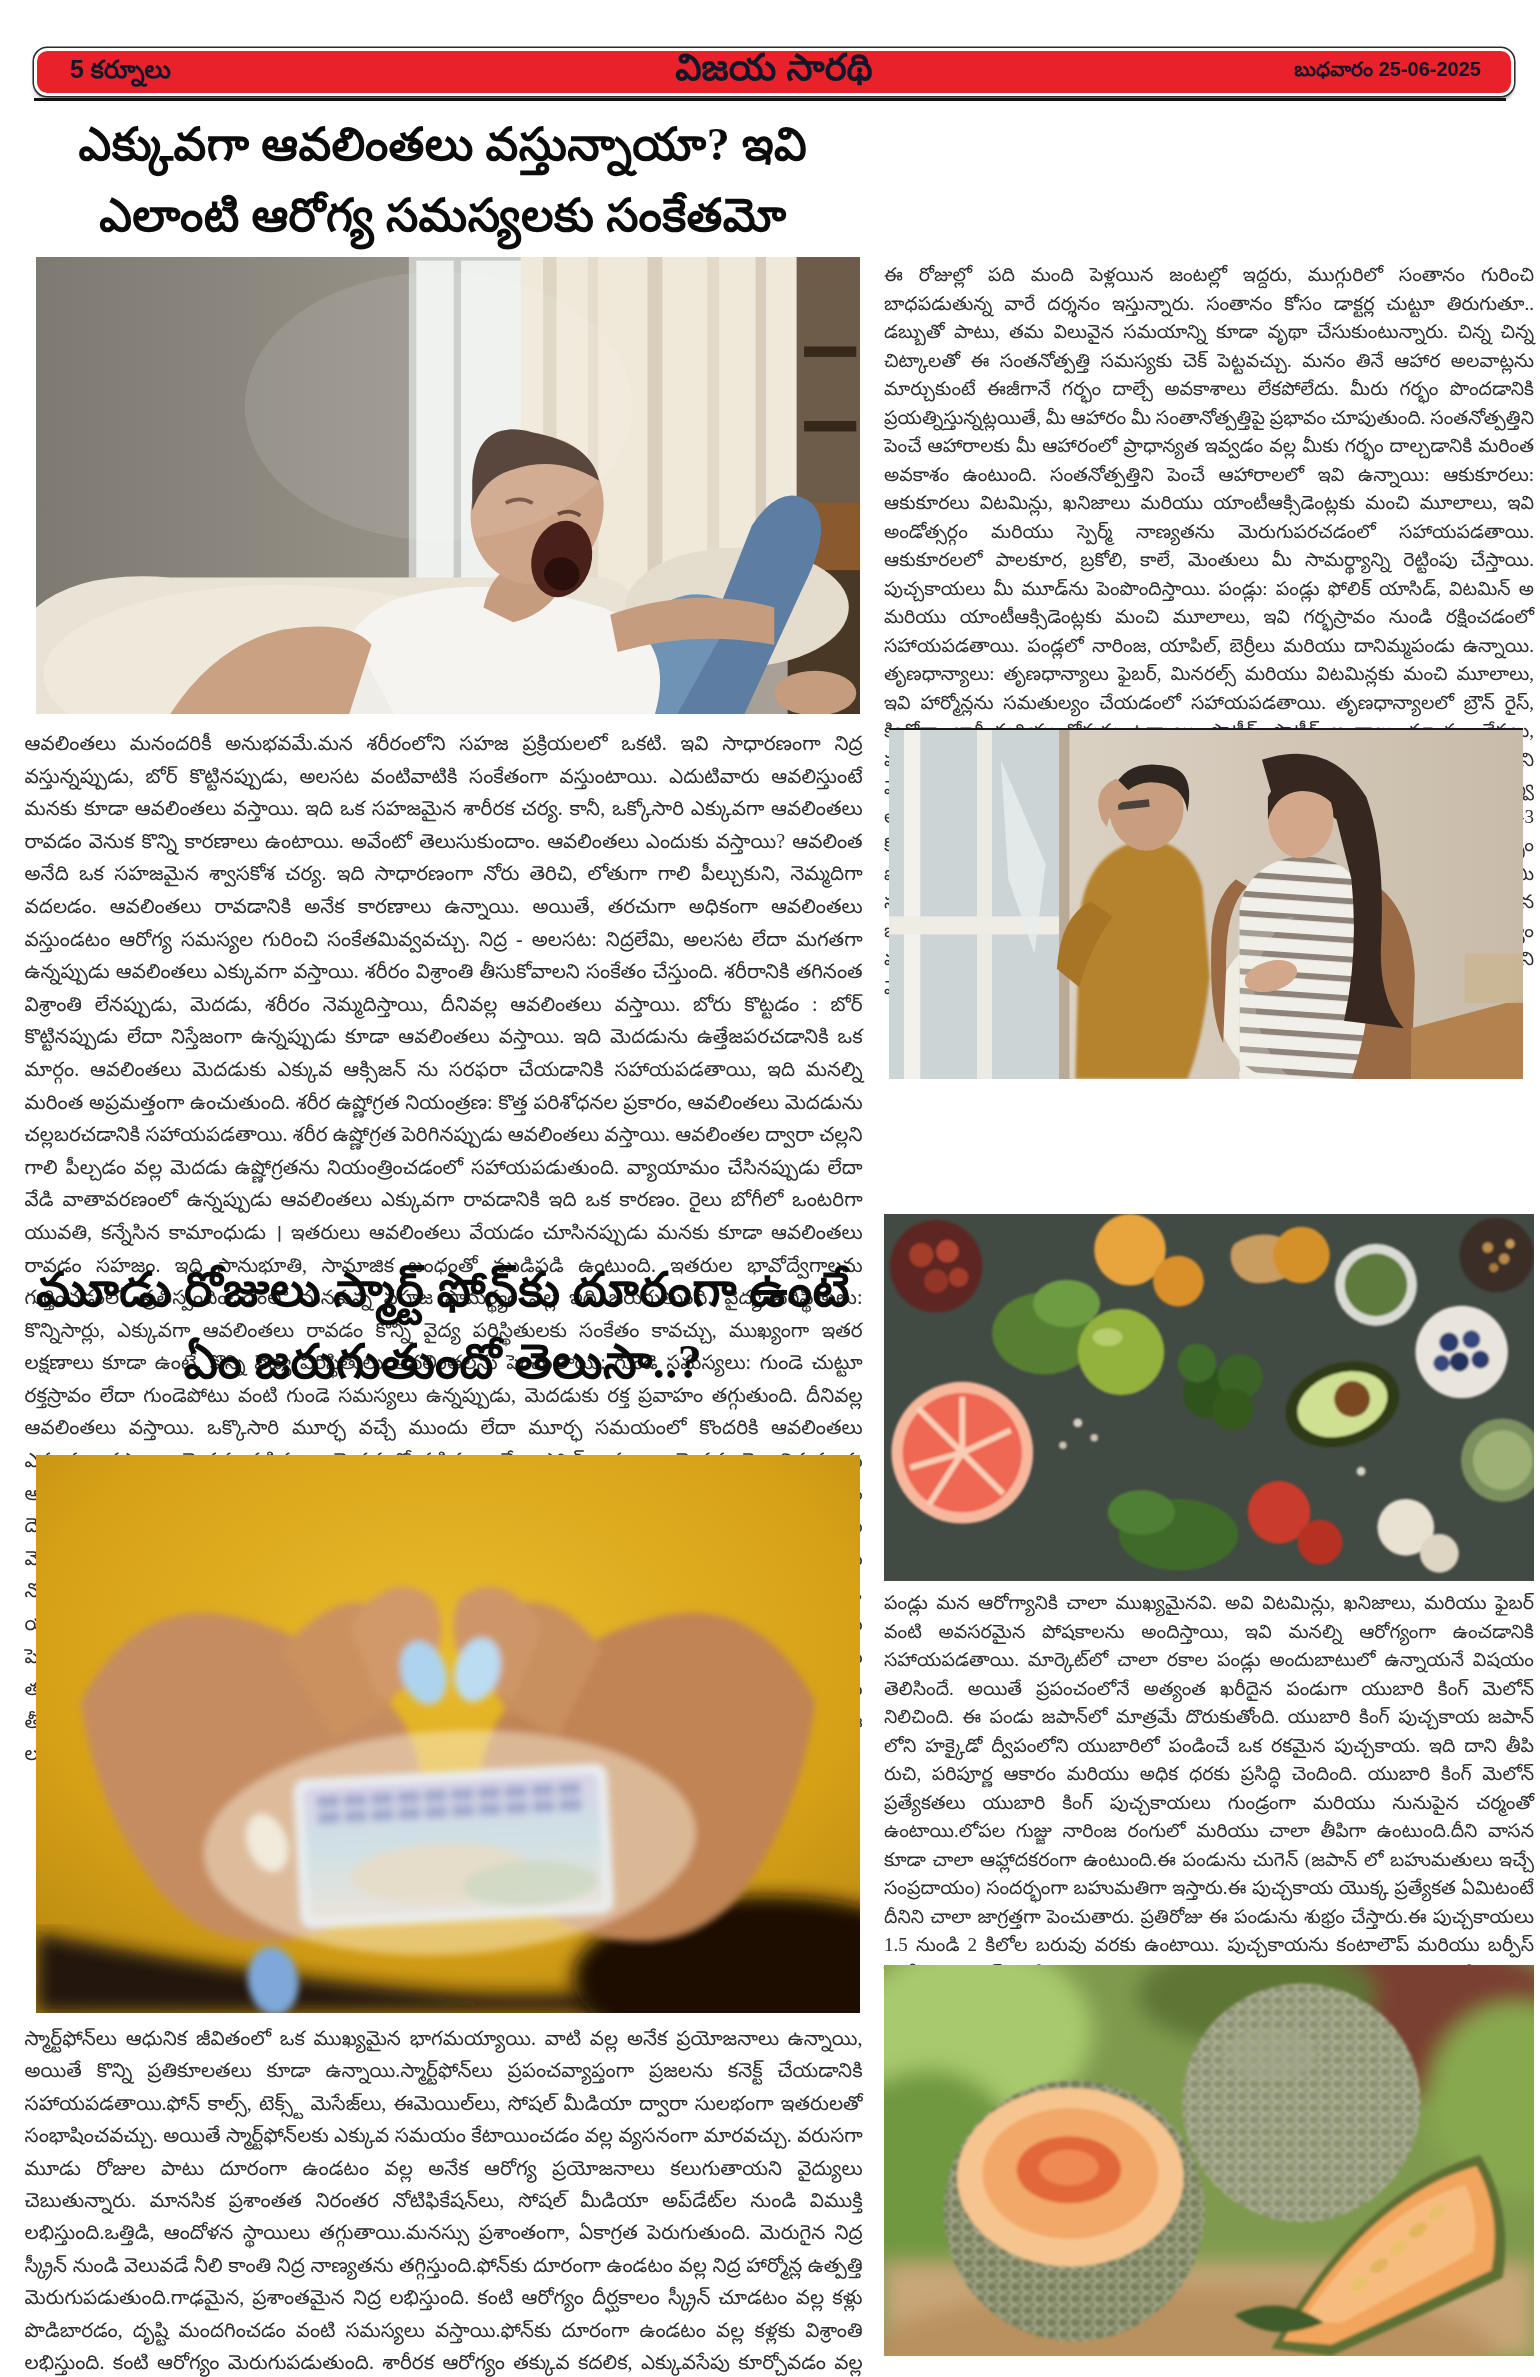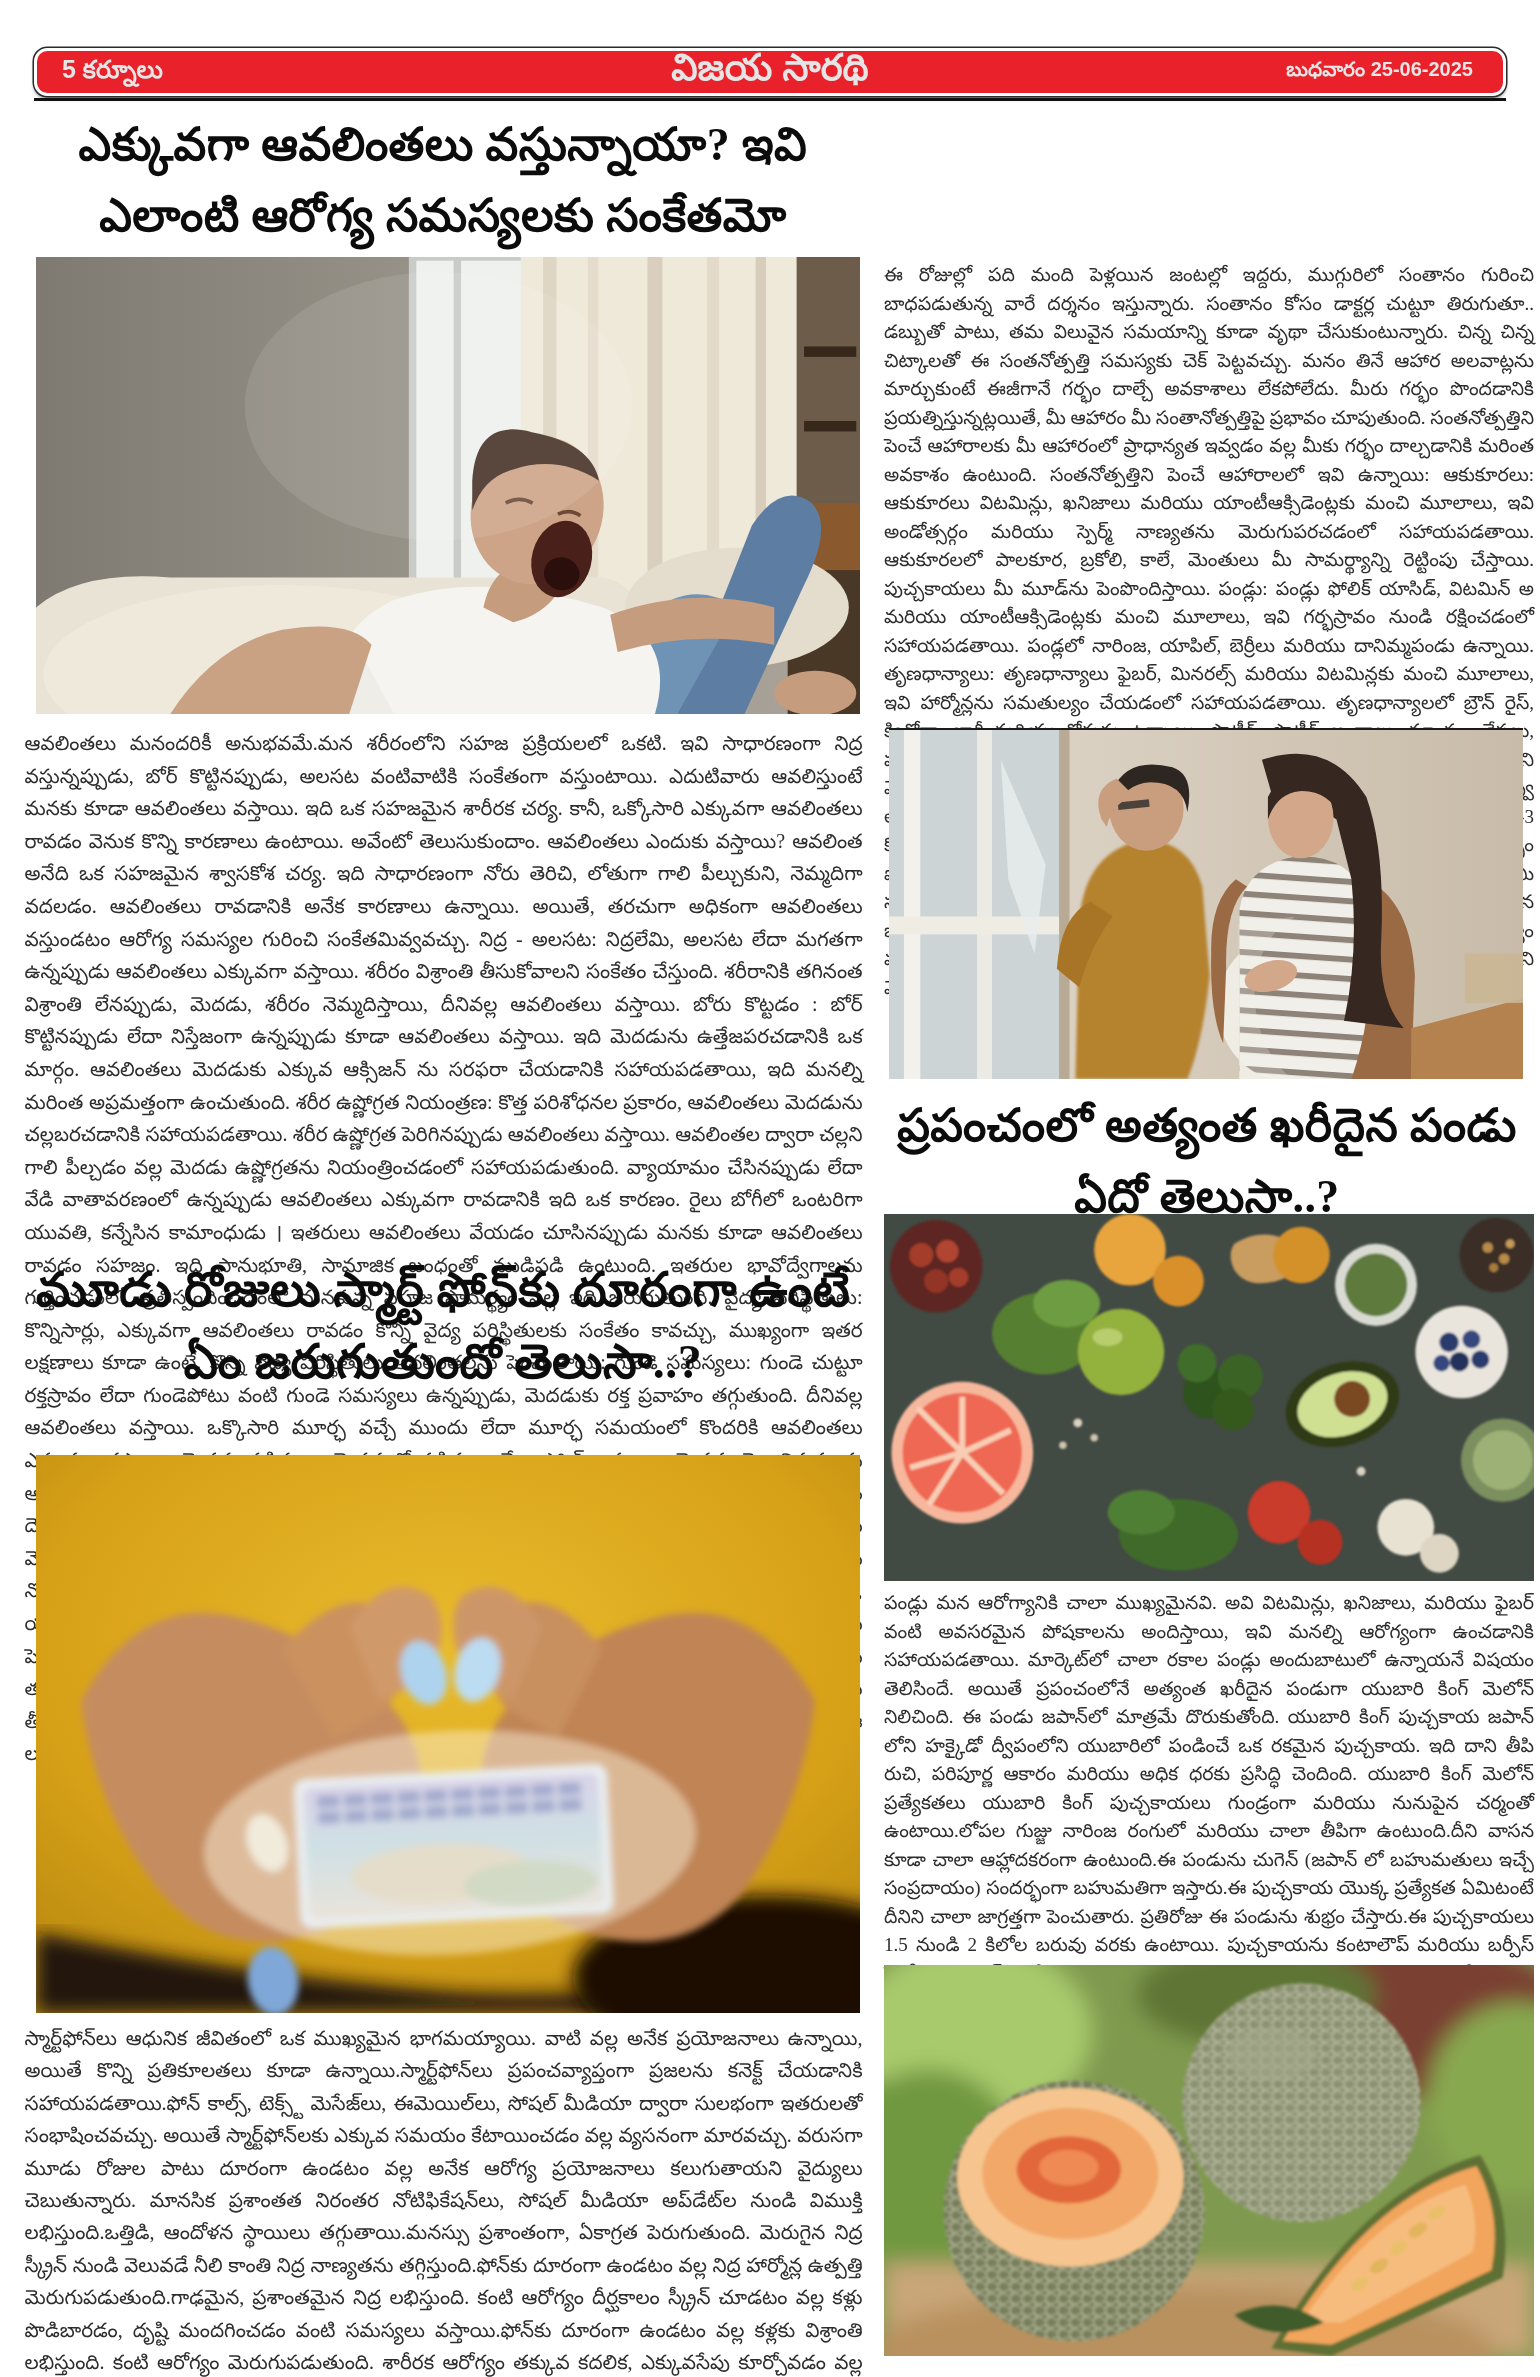--- a/index.html
+++ b/index.html
@@ -3,21 +3,21 @@
 <meta charset="utf-8">
 <style>
   html,body{margin:0;padding:0;background:#ffffff;}
   .page{position:relative;width:1541px;height:2377px;background:#ffffff;overflow:hidden;
         font-family:"Liberation Serif", serif;color:#222;}
   
   .masthead-bar{position:absolute;left:34px;top:48px;width:1466px;height:42px;
         background:#e8212b;border:3px solid #ffffff;border-radius:13.4px;
         box-shadow:0 0 0 1.5px #2b2b2b,0 2.2px 3.7px rgba(0,0,0,.45);
         display:flex;align-items:center;justify-content:space-between;
-        font-family:"Liberation Sans",sans-serif;color:#e5e5e5;font-weight:bold;}
+        font-family:"Liberation Sans",sans-serif;color:#0f172a;font-weight:bold;padding-left:8px;}
   .masthead-left{font-size:25px;padding-left:25px;white-space:nowrap;}
   .masthead-center{position:absolute;left:50%;transform:translateX(-50%);font-size:37px;white-space:nowrap;}
   .masthead-right{font-size:20px;padding-right:30px;white-space:nowrap;}
   .header-rule{position:absolute;left:34px;top:98px;width:1472px;height:3px;background:#111;}
   
   .headline{position:absolute;text-align:center;font-weight:800;color:#0c0c0c;
         font-family:"Liberation Serif",serif;letter-spacing:0.4px;}
   #headline-yawn{left:22.4px;top:109px;width:841px;font-size:46px;line-height:1.55;}
   #headline-phone{left:22.4px;top:1254px;width:841px;font-size:48px;line-height:1.5;}
   #headline-pregnancy{left:876px;top:104px;width:662px;font-size:45px;line-height:1.6;}
@@ -247,21 +247,20 @@
 
         <ellipse cx="512" cy="330" rx="36" ry="20" fill="#d3a88a" transform="rotate(-15 512 330)"></ellipse>
 
         <path d="M700,400 L850,360 L850,468 L700,468 Z" fill="#b3824f"></path>
         <rect x="770" y="300" width="80" height="70" fill="#cbb globalization" opacity="0"></rect>
         <rect x="772" y="300" width="78" height="66" fill="#c9b694" opacity="0.9"></rect>
       </g>
     </svg>
   </div>
 
-  <div class="headline" id="headline-fruit">ప్రపంచంలో అత్యంత ఖరీదైన పండు ఏదో తెలుసా..?</div>
 
   <div class="photo" id="img-fruits">
     <svg viewBox="0 0 872 492" preserveAspectRatio="none" aria-hidden="true">
       <defs>
           <filter id="fblur">
             <feGaussianBlur stdDeviation="1.5"></feGaussianBlur>
           </filter>
         </defs>
       <rect width="872" height="492" fill="#49514a"></rect>
       <rect width="872" height="492" fill="#3c443d" opacity="0.5"></rect>

